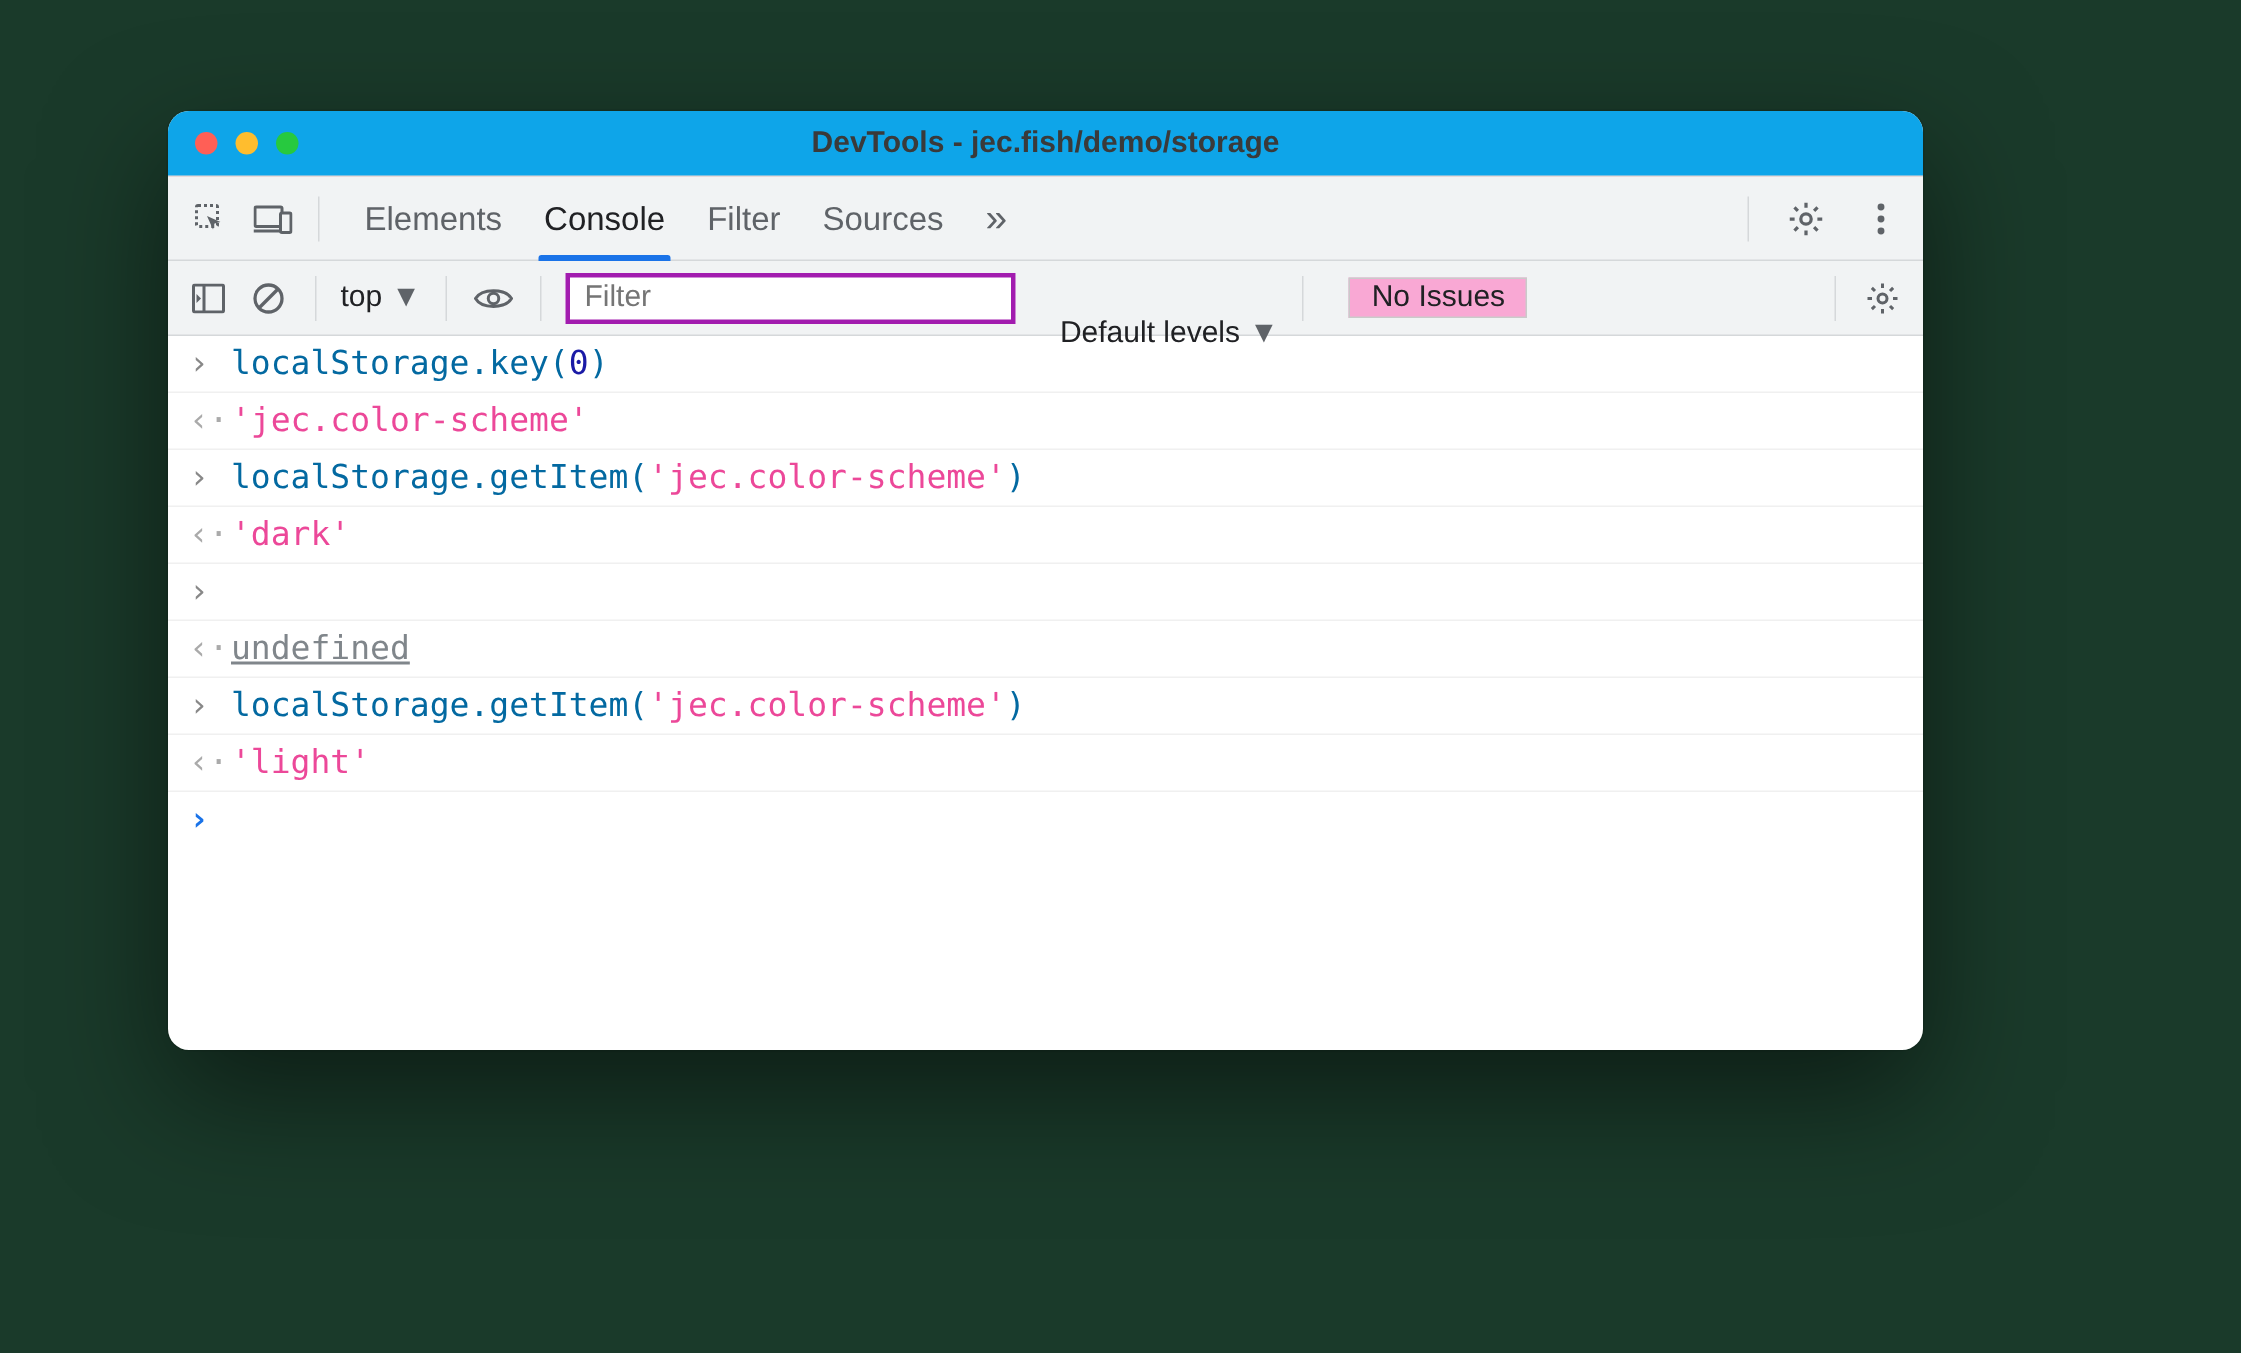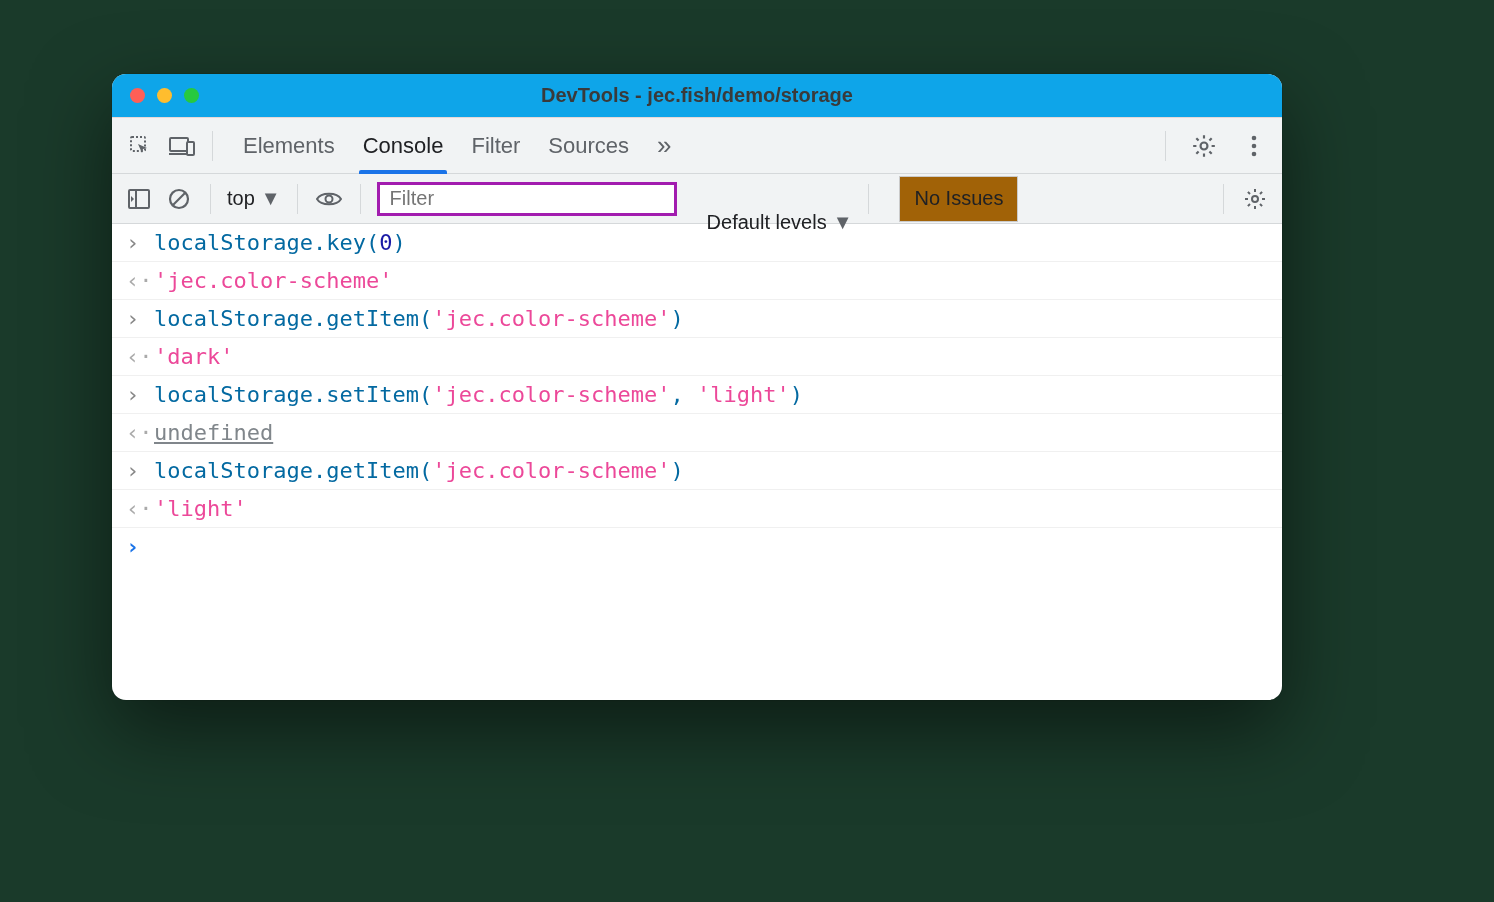--- a/index.html
+++ b/index.html
@@ -132,22 +132,22 @@
     outline: none;
   }
   .levels {
     font-size: 20px; color: #202124;
     display: flex; align-items: center; gap: 6px;
     cursor: pointer;
     margin-left: 20px;
     margin-top: 47px;
   }
   .issues-btn {
-    height: 46px;
-    background: #a16207;
+    height: 27px;
+    background: #f9a8d4;
     border: 1px solid #cacaca;
     font-size: 20px;
     padding: 0 14px;
     color: #202124;
     cursor: pointer;
     margin-left: 14px;
   }
   .console-body {
     flex: 1;
     overflow: auto;
@@ -288,21 +288,20 @@
       <div class="row">
         <span class="marker input">›</span>
         <span class="code"><span class="tok-default">localStorage.getItem(</span><span class="tok-str">'jec.color-scheme'</span><span class="tok-default">)</span></span>
       </div>
       <div class="row">
         <span class="marker output">‹·</span>
         <span class="code"><span class="tok-str">'dark'</span></span>
       </div>
       <div class="row">
         <span class="marker input">›</span>
-        <span class="code"><span class="tok-default">localStorage.setItem(</span><span class="tok-str">'jec.color-scheme'</span><span class="tok-default">, </span><span class="tok-str">'light'</span><span class="tok-default">)</span></span>
       </div>
       <div class="row">
         <span class="marker output">‹·</span>
         <span class="code"><span class="tok-undef">undefined</span></span>
       </div>
       <div class="row">
         <span class="marker input">›</span>
         <span class="code"><span class="tok-default">localStorage.getItem(</span><span class="tok-str">'jec.color-scheme'</span><span class="tok-default">)</span></span>
       </div>
       <div class="row">

